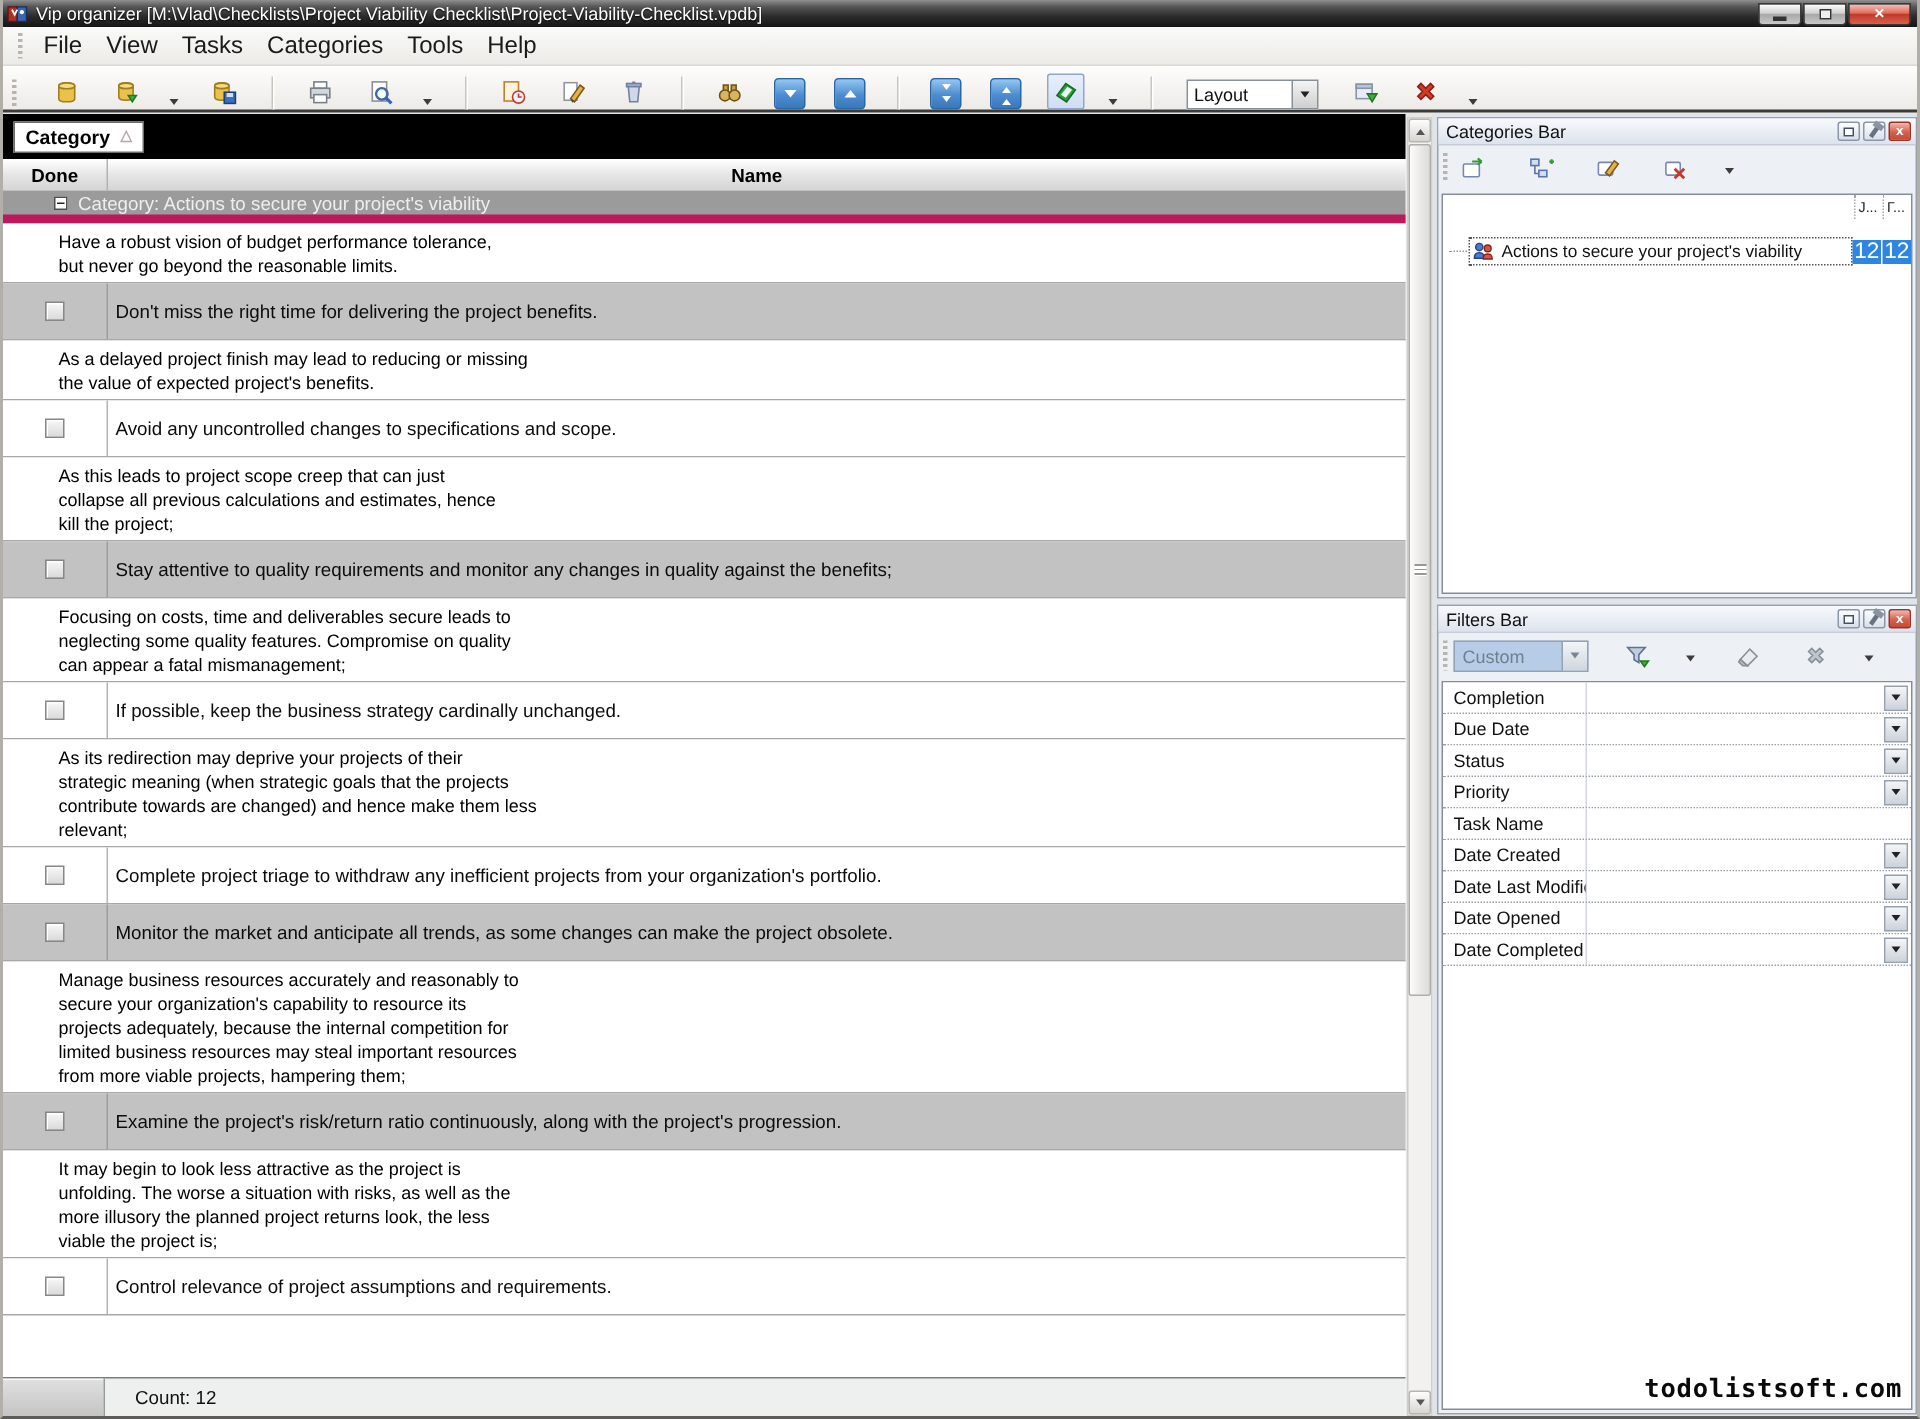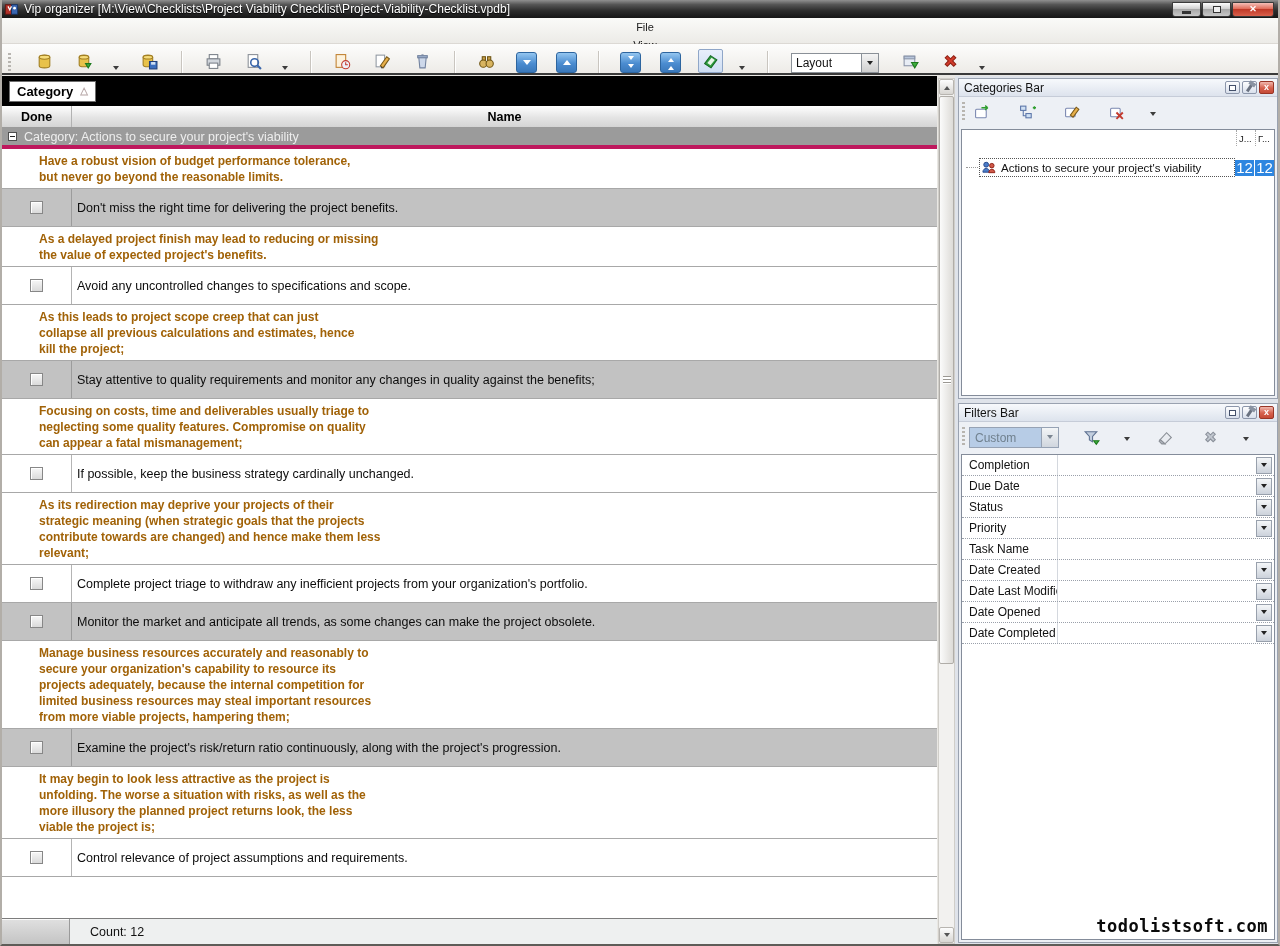--- a/index.html
+++ b/index.html
@@ -17,21 +17,21 @@
     background:linear-gradient(180deg,#fdfdfd,#cfcfcf 45%,#a8a8a8 50%,#c8c8c8);
     display:flex; align-items:center; justify-content:center; color:#222; font-size:9px; }
   .win-btn.close { background:linear-gradient(180deg,#f5c0b8,#e06a58 45%,#c03a28 50%,#d9604c);
     color:#fff; font-weight:bold; width:42px; }
   .glyph-min { width:9px; height:3px; background:#333; margin-top:6px; }
   .glyph-restore { width:8px; height:7px; border:1px solid #333; position:relative; background:#eee; }
   .glyph-restore::before { content:""; position:absolute; left:2px; top:-3px; width:8px; height:7px; border:1px solid #333; background:#eee; z-index:-1; }
 
   #menubar { position:absolute; left:2px; top:18px; width:1276px; height:26px;
     background:linear-gradient(180deg,#fafaf8,#ecebe7); border-bottom:1px solid #dcd9d4;
-    display:flex; align-items:center; font-size:11px; color:#1a1a1a; padding-left:10px;flex-direction:column; }
+    display:flex; align-items:center; font-size:16px; color:#1a1a1a; padding-left:10px; }
   .grip { width:3px; height:70%; margin-right:6px;
     background-image:repeating-linear-gradient(180deg,#b8b5b0 0 2px,transparent 2px 4px); }
   .menu-item { padding:3px 8px; }
 
   #toolbar { position:absolute; left:2px; top:44px; width:1276px; height:31px;
     background:linear-gradient(180deg,#fdfdfc,#edebe7); border-bottom:2px solid #3a3a3a;
     display:flex; align-items:flex-end; padding-left:6px; gap:15px; }
   .tb { width:25px; height:24px; display:flex; align-items:center; justify-content:center; flex:none; }
   .tb svg { width:17px; height:17px; }
   .tb.pressed { border:1px solid #8fa6c8; border-radius:2px; background:linear-gradient(#e8effb,#cfdef3); }
@@ -55,33 +55,33 @@
   .group-bar { height:30px; background:#000; display:flex; align-items:center; padding-left:7px; }
   .group-chip { height:21px; background:#fff; border:1px solid #6e6e6e; display:flex; align-items:center;
     padding:0 7px; font-weight:bold; font-size:13px; gap:7px; color:#000; }
   .sort-tri { color:#b8a8a8; font-size:10px; line-height:10px; }
   .cols-header { height:22px; display:flex; background:linear-gradient(180deg,#ffffff,#e4e4e4 55%,#d4d4d4);
     border-bottom:1px solid #9a9a9a; }
   .col-done { width:70px; flex:none; border-right:1px solid #b2b2b2; display:flex; align-items:center;
     justify-content:center; font-weight:bold; font-size:12.5px;text-align:right; }
   .col-name { flex:1; display:flex; align-items:center; justify-content:center; font-weight:bold; font-size:12.5px; }
   .group-row { height:21px; background:#9b9b9b; color:#eeeeee; display:flex; align-items:center;
-    font-size:12.5px; border-bottom:4px solid #be185d; }
+    font-size:12.5px; border-bottom:6px solid #be185d;padding-left:28px; }
   .collapse-box { width:9px; height:9px; background:#fff; border:1px solid #4f4f4f; margin:0 7px 0 6px;
     position:relative; flex:none; }
   .collapse-box::after { content:""; position:absolute; left:1px; right:1px; top:3px; height:1px; background:#222; }
   .task-row { display:flex; height:38px; border-bottom:1px solid #a8a8a8; }
   .shade-white { background:#fff; } .shade-gray { background:#c2c2c2; }
   .done-cell { width:70px; flex:none; border-right:1px solid #b4b4b4; display:flex; align-items:center; justify-content:center; }
   .shade-gray .done-cell { border-right-color:#9c9c9c; }
   .checkbox { width:13px; height:13px; border:1px solid #878787; background:linear-gradient(180deg,#f7f7f7,#dadada);
     box-shadow:inset 1px 1px 0 #fff; }
   .name-cell { flex:1; display:flex; align-items:center; padding-left:5px; font-size:12.5px; color:#0c0c0c; }
   .note-row { background:#fff; border-bottom:1px solid #a8a8a8; padding:4px 0 3px 37px; }
-  .note-line { font-size:12px; line-height:16px; color:#a16207;font-weight:bold; }
+  .note-line { font-size:12px; line-height:16px; color:#000000; }
   .list-footer { position:absolute; left:0; right:0; bottom:0; height:26px; background:#eef0f0;
     border-top:1px solid #7d7d7d; display:flex; align-items:center; }
   .footer-chip { width:68px; height:100%; flex:none; background:linear-gradient(180deg,#e0e0e0,#c4c4c4);
     border-right:1px solid #9a9a9a; box-shadow:inset 0 1px 0 #fbfbfb; }
   .footer-text { margin-left:20px; font-size:12.5px; color:#111; }
 
   
   #vscroll { position:absolute; left:938px; top:78px; width:17px; height:866px; background:#f2f1ef;
     border:1px solid #d0cec9; }
   .sb-btn { position:absolute; left:0; width:15px; height:16px;
@@ -147,21 +147,21 @@
 </head>
 <body>
 
 <div id="titlebar">
   <svg class="app-icon" viewBox="0 0 16 16">
     <path d="M1 3 h7 v11 h-7 z" fill="#b03028" stroke="#5f1510"></path>
     <path d="M8 3 h7 v11 h-7 z" fill="#3a66b0" stroke="#15305f"></path>
     <path d="M4 5 l2 4 2-4" stroke="#fff" fill="none" stroke-width="1.4"></path>
     <circle cx="11.5" cy="7" r="1.6" fill="#fff"></circle>
   </svg>
-  <span class="title-text">Vip organizer [M:\View\Checklists\Project Viability Checklist\Project-Viability-Checklist.vpdb]</span>
+  <span class="title-text">Vip organizer [M:\Vlad\Checklists\Project Viability Checklist\Project-Viability-Checklist.vpdb]</span>
   <div class="win-btns">
     <div class="win-btn">
         <span class="glyph-min"></span>
       </div>
     <div class="win-btn">
         <span class="glyph-restore"></span>
       </div>
     <div class="win-btn close">
         <span>✕</span>
       </div>
@@ -334,21 +334,21 @@
         <div class="note-line">collapse all previous calculations and estimates, hence</div>
         <div class="note-line">kill the project;</div>
       </div>
       <div class="task-row shade-gray">
         <div class="done-cell">
           <span class="checkbox"></span>
         </div>
         <div class="name-cell">Stay attentive to quality requirements and monitor any changes in quality against the benefits;</div>
       </div>
       <div class="note-row">
-        <div class="note-line">Focusing on costs, time and deliverables usually triage to</div>
+        <div class="note-line">Focusing on costs, time and deliverables secure leads to</div>
         <div class="note-line">neglecting some quality features. Compromise on quality</div>
         <div class="note-line">can appear a fatal mismanagement;</div>
       </div>
       <div class="task-row shade-white">
         <div class="done-cell">
           <span class="checkbox"></span>
         </div>
         <div class="name-cell">If possible, keep the business strategy cardinally unchanged.</div>
       </div>
       <div class="note-row">

